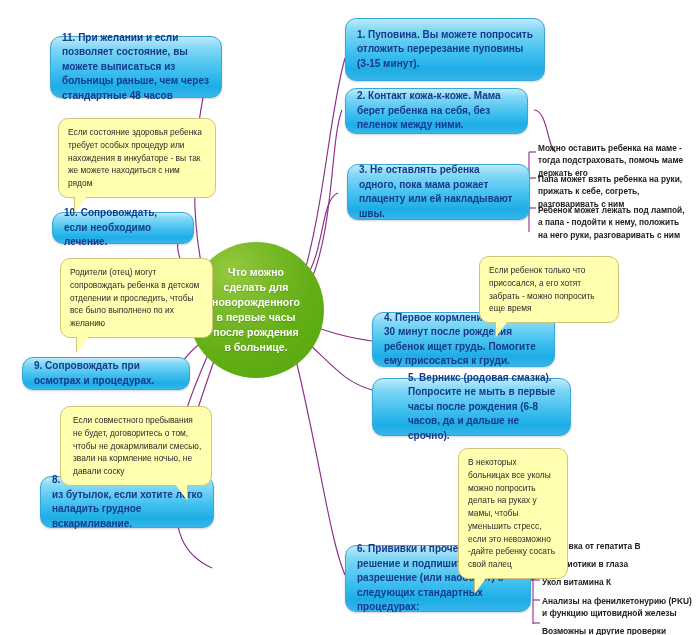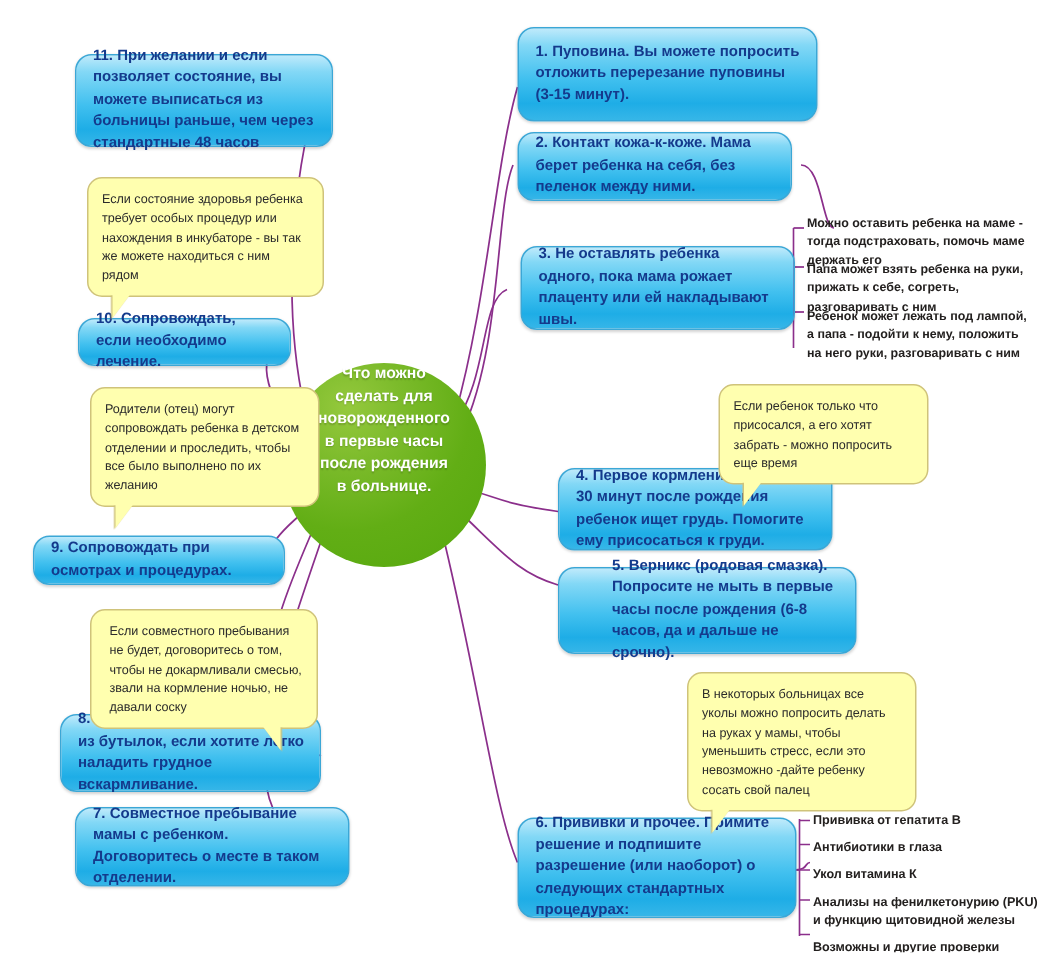--- a/index.html
+++ b/index.html
@@ -26,20 +26,21 @@
     height: 635px;
     pointer-events: none;
   }
 
   
   .center-node {
     position: absolute;
     border-radius: 50%;
     background: radial-gradient(circle at 32% 22%, #95c93d 0%, #7cbb2b 26%, #62ae15 58%, #55a80e 100%);
     display: flex;
+    align-items: center;
     justify-content: center;
     text-align: center;
     box-sizing: border-box;
     z-index: 3;
   }
   .center-node .label {
     color: #ffffff;
     font-weight: bold;
     font-size: 10.5px;
     line-height: 1.42;
@@ -184,23 +185,20 @@
   </div>
 
   <div class="node-blue" style="left:372px; top:378px; width:199px; height:58px;padding-left:35px;">
     <span>5. Верникс (родовая смазка). Попросите не мыть в первые часы после рождения (6-8 часов, да и дальше не срочно).</span>
   </div>
 
   <div class="node-blue" style="left:345px; top:545px; width:186px; height:67px;">
     <span>6. Прививки и прочее. Примите решение и подпишите разрешение (или наоборот) о следующих стандартных процедурах:</span>
   </div>
 
-  <div class="node-blue" style="left:50px; top:538px; width:183px; height:53px;">
-    <span>7. Совместное пребывание мамы с ребенком. Договоритесь о месте в таком отделении.</span>
-  </div>
 
   <div class="node-blue" style="left:40px; top:476px; width:174px; height:52px;">
     <span>8. Предотвратите кормление из бутылок, если хотите легко наладить грудное вскармливание.</span>
   </div>
 
   <div class="node-blue" style="left:22px; top:357px; width:168px; height:33px;">
     <span>9. Сопровождать при осмотрах и процедурах.</span>
   </div>
 
   <div class="node-blue" style="left:52px; top:212px; width:142px; height:32px;">
@@ -224,21 +222,21 @@
   <div class="note-yellow" style="left:60px; top:406px; width:152px;padding-left:12px;">
     <span>Если совместного пребывания не будет, договоритесь о том, чтобы не докармливали смесью, звали на кормление ночью, не давали соску</span>
     <i class="tail tail-dr"></i>
   </div>
 
   <div class="note-yellow" style="left:479px; top:256px; width:140px;">
     <span>Если ребенок только что присосался, а его хотят забрать - можно попросить еще время</span>
     <i class="tail tail-dl"></i>
   </div>
 
-  <div class="note-yellow" style="left:458px; top:448px; width:153px;">
+  <div class="note-yellow" style="left:458px; top:448px; width:110px;">
     <span>В некоторых больницах все уколы можно попросить делать на руках у мамы, чтобы уменьшить стресс, если это невозможно -дайте ребенку сосать свой палец</span>
     <i class="tail tail-dl"></i>
   </div>
 
   <div class="subnote" style="left:538px; top:142px; width:158px;">Можно оставить ребенка на маме - тогда подстраховать, помочь маме держать его</div>
 
   <div class="subnote" style="left:538px; top:173px; width:150px;">Папа может взять ребенка на руки, прижать к себе, согреть, разговаривать с ним</div>
 
   <div class="subnote" style="left:538px; top:204px; width:152px;">Ребенок может лежать под лампой, а папа - подойти к нему, положить на него руки, разговаривать с ним</div>
 

